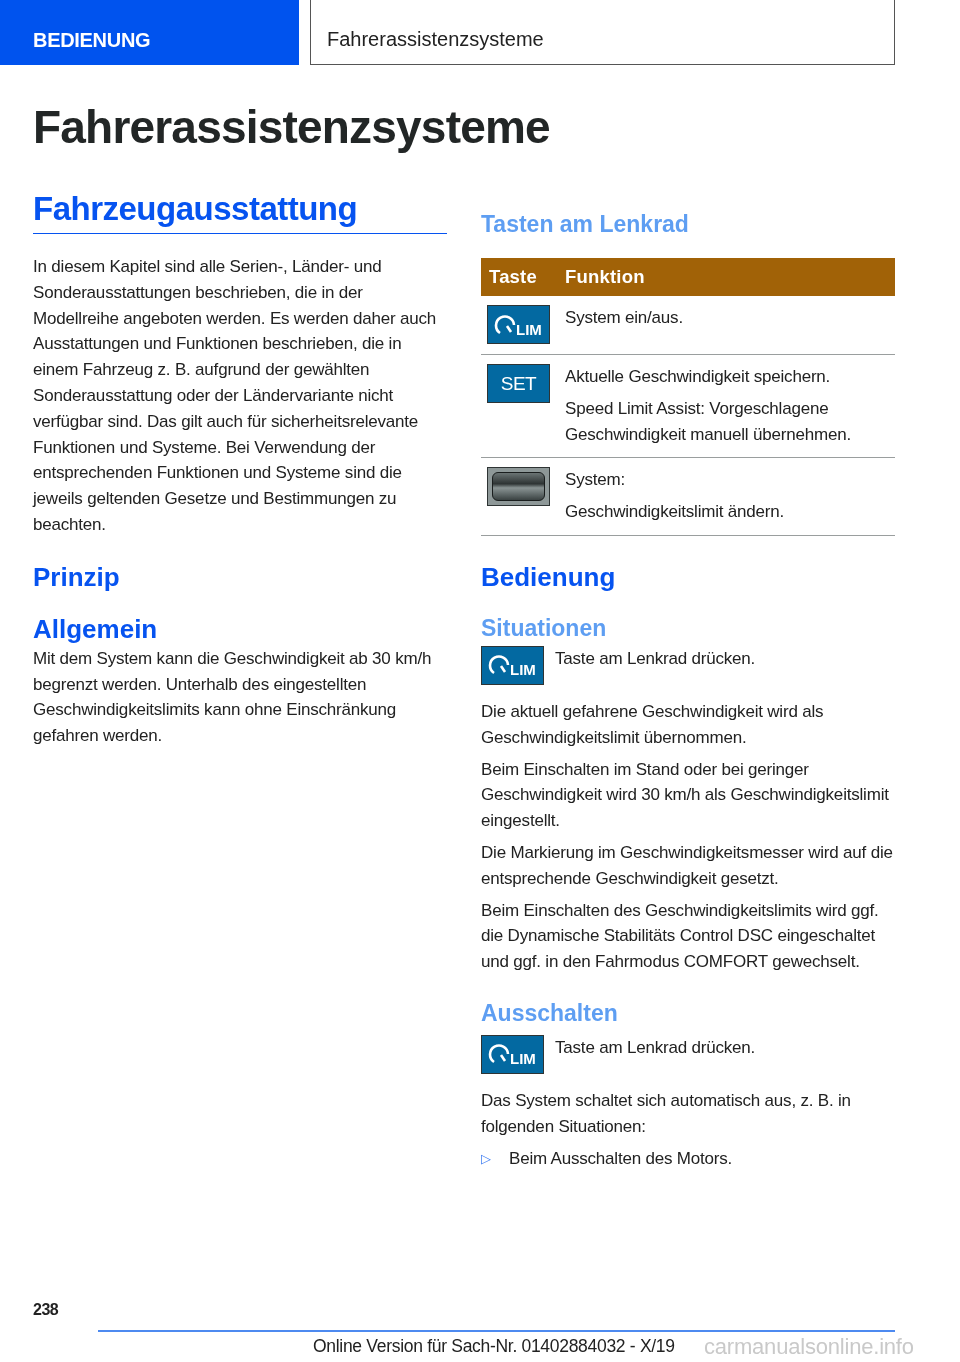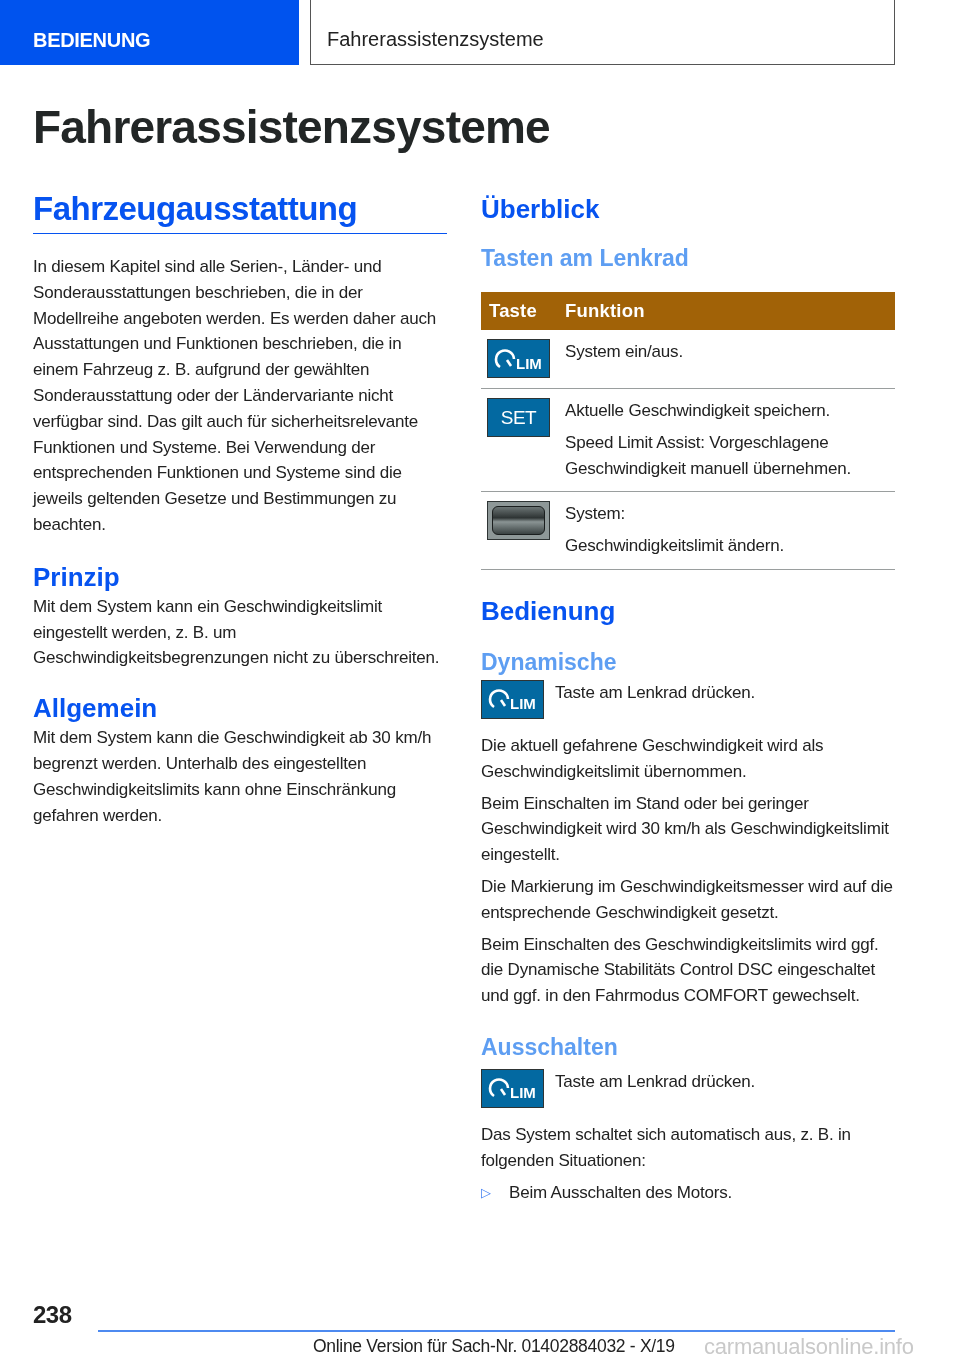--- a/index.html
+++ b/index.html
@@ -34,21 +34,21 @@
     .keybtn.lim svg { display: block; }
     .keybtn.set { font-size: 19px; letter-spacing: -0.5px; }
     .keybtn.rocker { background: #8e9898; padding: 4px; }
     .rocker-inner { width: 100%; height: 100%; background: linear-gradient(#6b7474, #2e3434 40%, #8a9494 55%, #3a4242); border-radius: 6px; border: 1px solid #1a1e1e; }
 
     .inline-key { display: flex; gap: 11px; align-items: flex-start; }
 
     .bullet { display: flex; gap: 14px; }
     .bullet .tri { color: #3d7cf2; font-size: 13px; padding-top: 5px; width: 14px; }
 
-    .footer-num { position: absolute; left: 33px; top: 1301px; font-size: 24px; font-weight: bold; color: #222; letter-spacing: -0.5px; }
+    .footer-num { position: absolute; left: 33px; top: 1301px; font-size: 16px; font-weight: bold; color: #222; letter-spacing: -0.5px; }
     .footer-rule { position: absolute; left: 98px; top: 1330px; width: 797px; border-bottom: 2.5px solid #4d8af0; }
     .footer-text { position: absolute; left: 313px; top: 1336px; font-size: 17.5px; color: #222; letter-spacing: -0.3px; }
     .watermark { position: absolute; left: 704px; top: 1334px; font-size: 22px; color: #c9c9c9; letter-spacing: -0.2px; }
   </style>
 </head>
 <body>
 
 <div class="hdr-tab">
   <span>BEDIENUNG</span>
 </div>
@@ -57,28 +57,26 @@
 </div>
 
 <div class="page-title">Fahrerassistenzsysteme</div>
 
 <div class="col col-left">
   <div class="h2 h2-rule">Fahrzeugausstattung</div>
   <p style="margin-top:20px; hyphens:auto;" lang="de">In diesem Kapitel sind alle Serien-, Länder- und Sonderausstattungen beschrieben, die in der Modellreihe angeboten werden. Es werden daher auch Ausstattungen und Funktionen beschrieben, die in einem Fahrzeug z. B. aufgrund der gewählten Sonderausstattung oder der Ländervariante nicht verfügbar sind. Das gilt auch für sicherheitsrelevante Funktionen und Systeme. Bei Verwendung der entsprechenden Funktionen und Systeme sind die jeweils geltenden Gesetze und Bestimmungen zu beachten.</p>
 
 
   <div class="h3" style="margin-top:24px;">Prinzip</div>
-  <p style="margin-top:2px; hyphens:auto;" lang="de">Mit dem System kann ein Geschwindigkeitslimit eingestellt werden, z. B. um Geschwindigkeitsbegrenzungen nicht zu überschreiten.</p>
 
   <div class="h3" style="margin-top:22px;">Allgemein</div>
   <p style="margin-top:2px; hyphens:auto;" lang="de">Mit dem System kann die Geschwindigkeit ab 30 km/h begrenzt werden. Unterhalb des eingestellten Geschwindigkeitslimits kann ohne Einschränkung gefahren werden.</p>
 </div>
 
 <div class="col col-right">
-  <div class="h3" style="margin-top:4px;">Überblick</div>
   <div class="h4" style="margin-top:20px;">Tasten am Lenkrad</div>
 
   <table class="keys">
     <thead>
       <tr>
         <th>Taste</th>
         <th class="fn">Funktion</th>
       </tr>
     </thead>
     <tbody>
@@ -113,21 +111,21 @@
         </td>
         <td>
           <p>System:</p>
           <p>Geschwindigkeitslimit ändern.</p>
         </td>
       </tr>
     </tbody>
   </table>
 
   <div class="h3" style="margin-top:26px;">Bedienung</div>
-  <div class="h4" style="margin-top:22px;">Dynamische</div>
+  <div class="h4" style="margin-top:22px;">Situationen</div>
 
   <div class="inline-key" style="margin-top:4px;">
     <div class="keybtn lim">
       <svg width="54" height="30" viewBox="0 0 54 30">
         <path d="M8 23 A9 9 0 1 1 22 15" fill="none" stroke="#fff" stroke-width="2.6"></path>
         <line x1="15" y1="16" x2="19" y2="22" stroke="#fff" stroke-width="2.6"></line>
         <text x="24" y="25" fill="#fff" font-size="15" font-weight="bold" font-family="Liberation Sans, sans-serif">LIM</text>
       </svg>
     </div>
     <p>Taste am Lenkrad drücken.</p>

